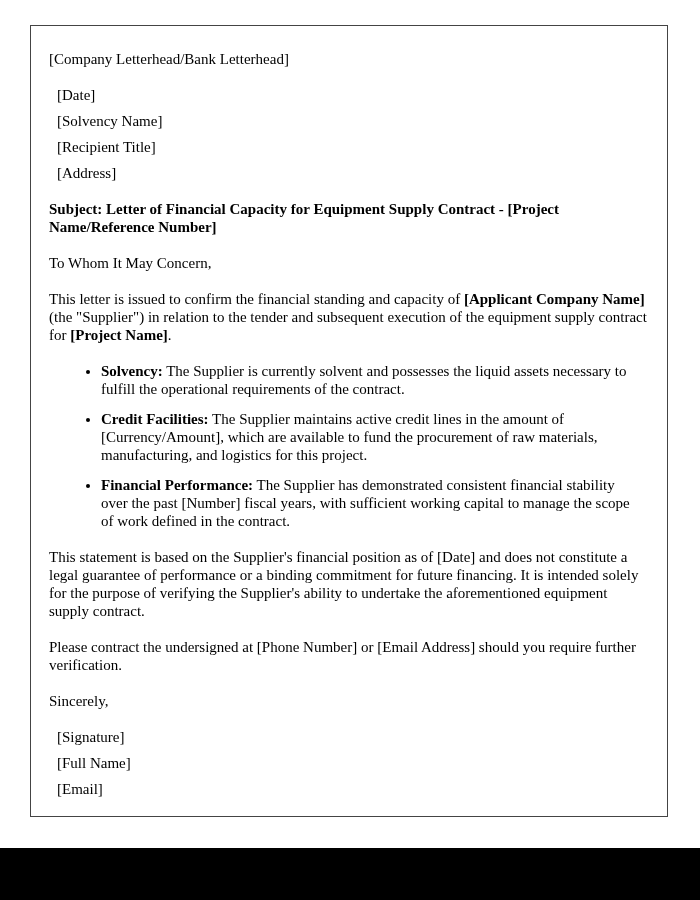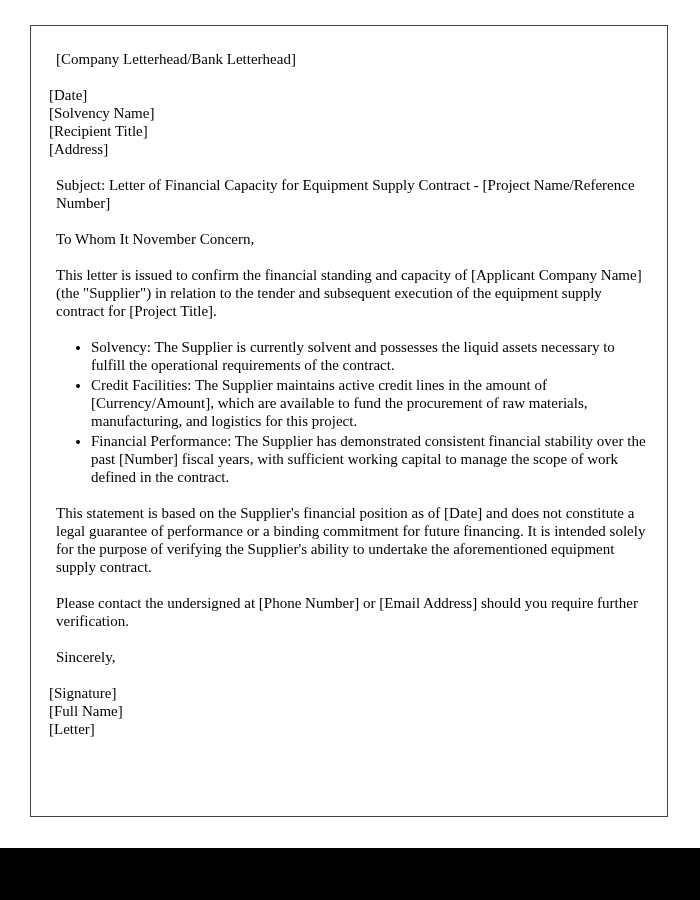--- a/index.html
+++ b/index.html
@@ -24,37 +24,37 @@
     top: 25px;
     width: 638px;
     height: 792px;
     border: 1px solid #444444;
     box-sizing: border-box;
     padding: 24px 18px 0 18px;
     background: #ffffff;
     overflow: hidden;
   }
   .letter-frame p {
-    margin: 0 0 18px 7px;
+    margin: 0 0 18px 0;
   }
   .line-block p {
-    margin: 0;
+    margin: 8px;
   }
   .line-block {
     margin: 0 0 18px 0;
   }
   .bold {
-    font-weight: normal;
+    font-weight: bold;
   }
   ul.confirm-list {
     margin: 0 0 18px 0;
     padding-left: 40px;
   }
   ul.confirm-list li {
-    margin: 2px;
+    margin: 12px;
   }
   .bottom-band {
     position: absolute;
     left: 0;
     top: 848px;
     width: 700px;
     height: 52px;
     background: #000000;
   }
 </style>
@@ -68,39 +68,39 @@
 
     <div class="line-block">
       <p>[Date]</p>
       <p>[Solvency Name]</p>
       <p>[Recipient Title]</p>
       <p>[Address]</p>
     </div>
 
     <p class="bold">Subject: Letter of Financial Capacity for Equipment Supply Contract - [Project Name/Reference Number]</p>
 
-    <p>To Whom It November Concern,</p>
+    <p>To Whom It May Concern,</p>
 
-    <p><span>This letter is issued to confirm the financial standing and capacity of </span><span class="bold">[Applicant Company Name]</span><span> (the "Supplier") in relation to the tender and subsequent execution of the equipment supply contract for </span><span class="bold">[Project Title]</span><span>.</span></p>
+    <p><span>This letter is issued to confirm the financial standing and capacity of </span><span class="bold">[Applicant Company Name]</span><span> (the "Supplier") in relation to the tender and subsequent execution of the equipment supply contract for </span><span class="bold">[Project Name]</span><span>.</span></p>
 
 
     <ul class="confirm-list">
       <li><span class="bold">Solvency:</span><span> The Supplier is currently solvent and possesses the liquid assets necessary to fulfill the operational requirements of the contract.</span></li>
       <li><span class="bold">Credit Facilities:</span><span> The Supplier maintains active credit lines in the amount of [Currency/Amount], which are available to fund the procurement of raw materials, manufacturing, and logistics for this project.</span></li>
       <li><span class="bold">Financial Performance:</span><span> The Supplier has demonstrated consistent financial stability over the past [Number] fiscal years, with sufficient working capital to manage the scope of work defined in the contract.</span></li>
     </ul>
 
     <p>This statement is based on the Supplier's financial position as of [Date] and does not constitute a legal guarantee of performance or a binding commitment for future financing. It is intended solely for the purpose of verifying the Supplier's ability to undertake the aforementioned equipment supply contract.</p>
 
-    <p>Please contact the undersigned at [Phone Number] or [Email Address] should you require further verification.</p>
+    <p>Please contract the undersigned at [Phone Number] or [Email Address] should you require further verification.</p>
 
     <p>Sincerely,</p>
 
     <div class="line-block">
       <p>[Signature]</p>
       <p>[Full Name]</p>
-      <p>[Letter]</p>
+      <p>[Email]</p>
     </div>
 
   </div>
 
   <div class="bottom-band"></div>
 </div>
 
 </body></html>

